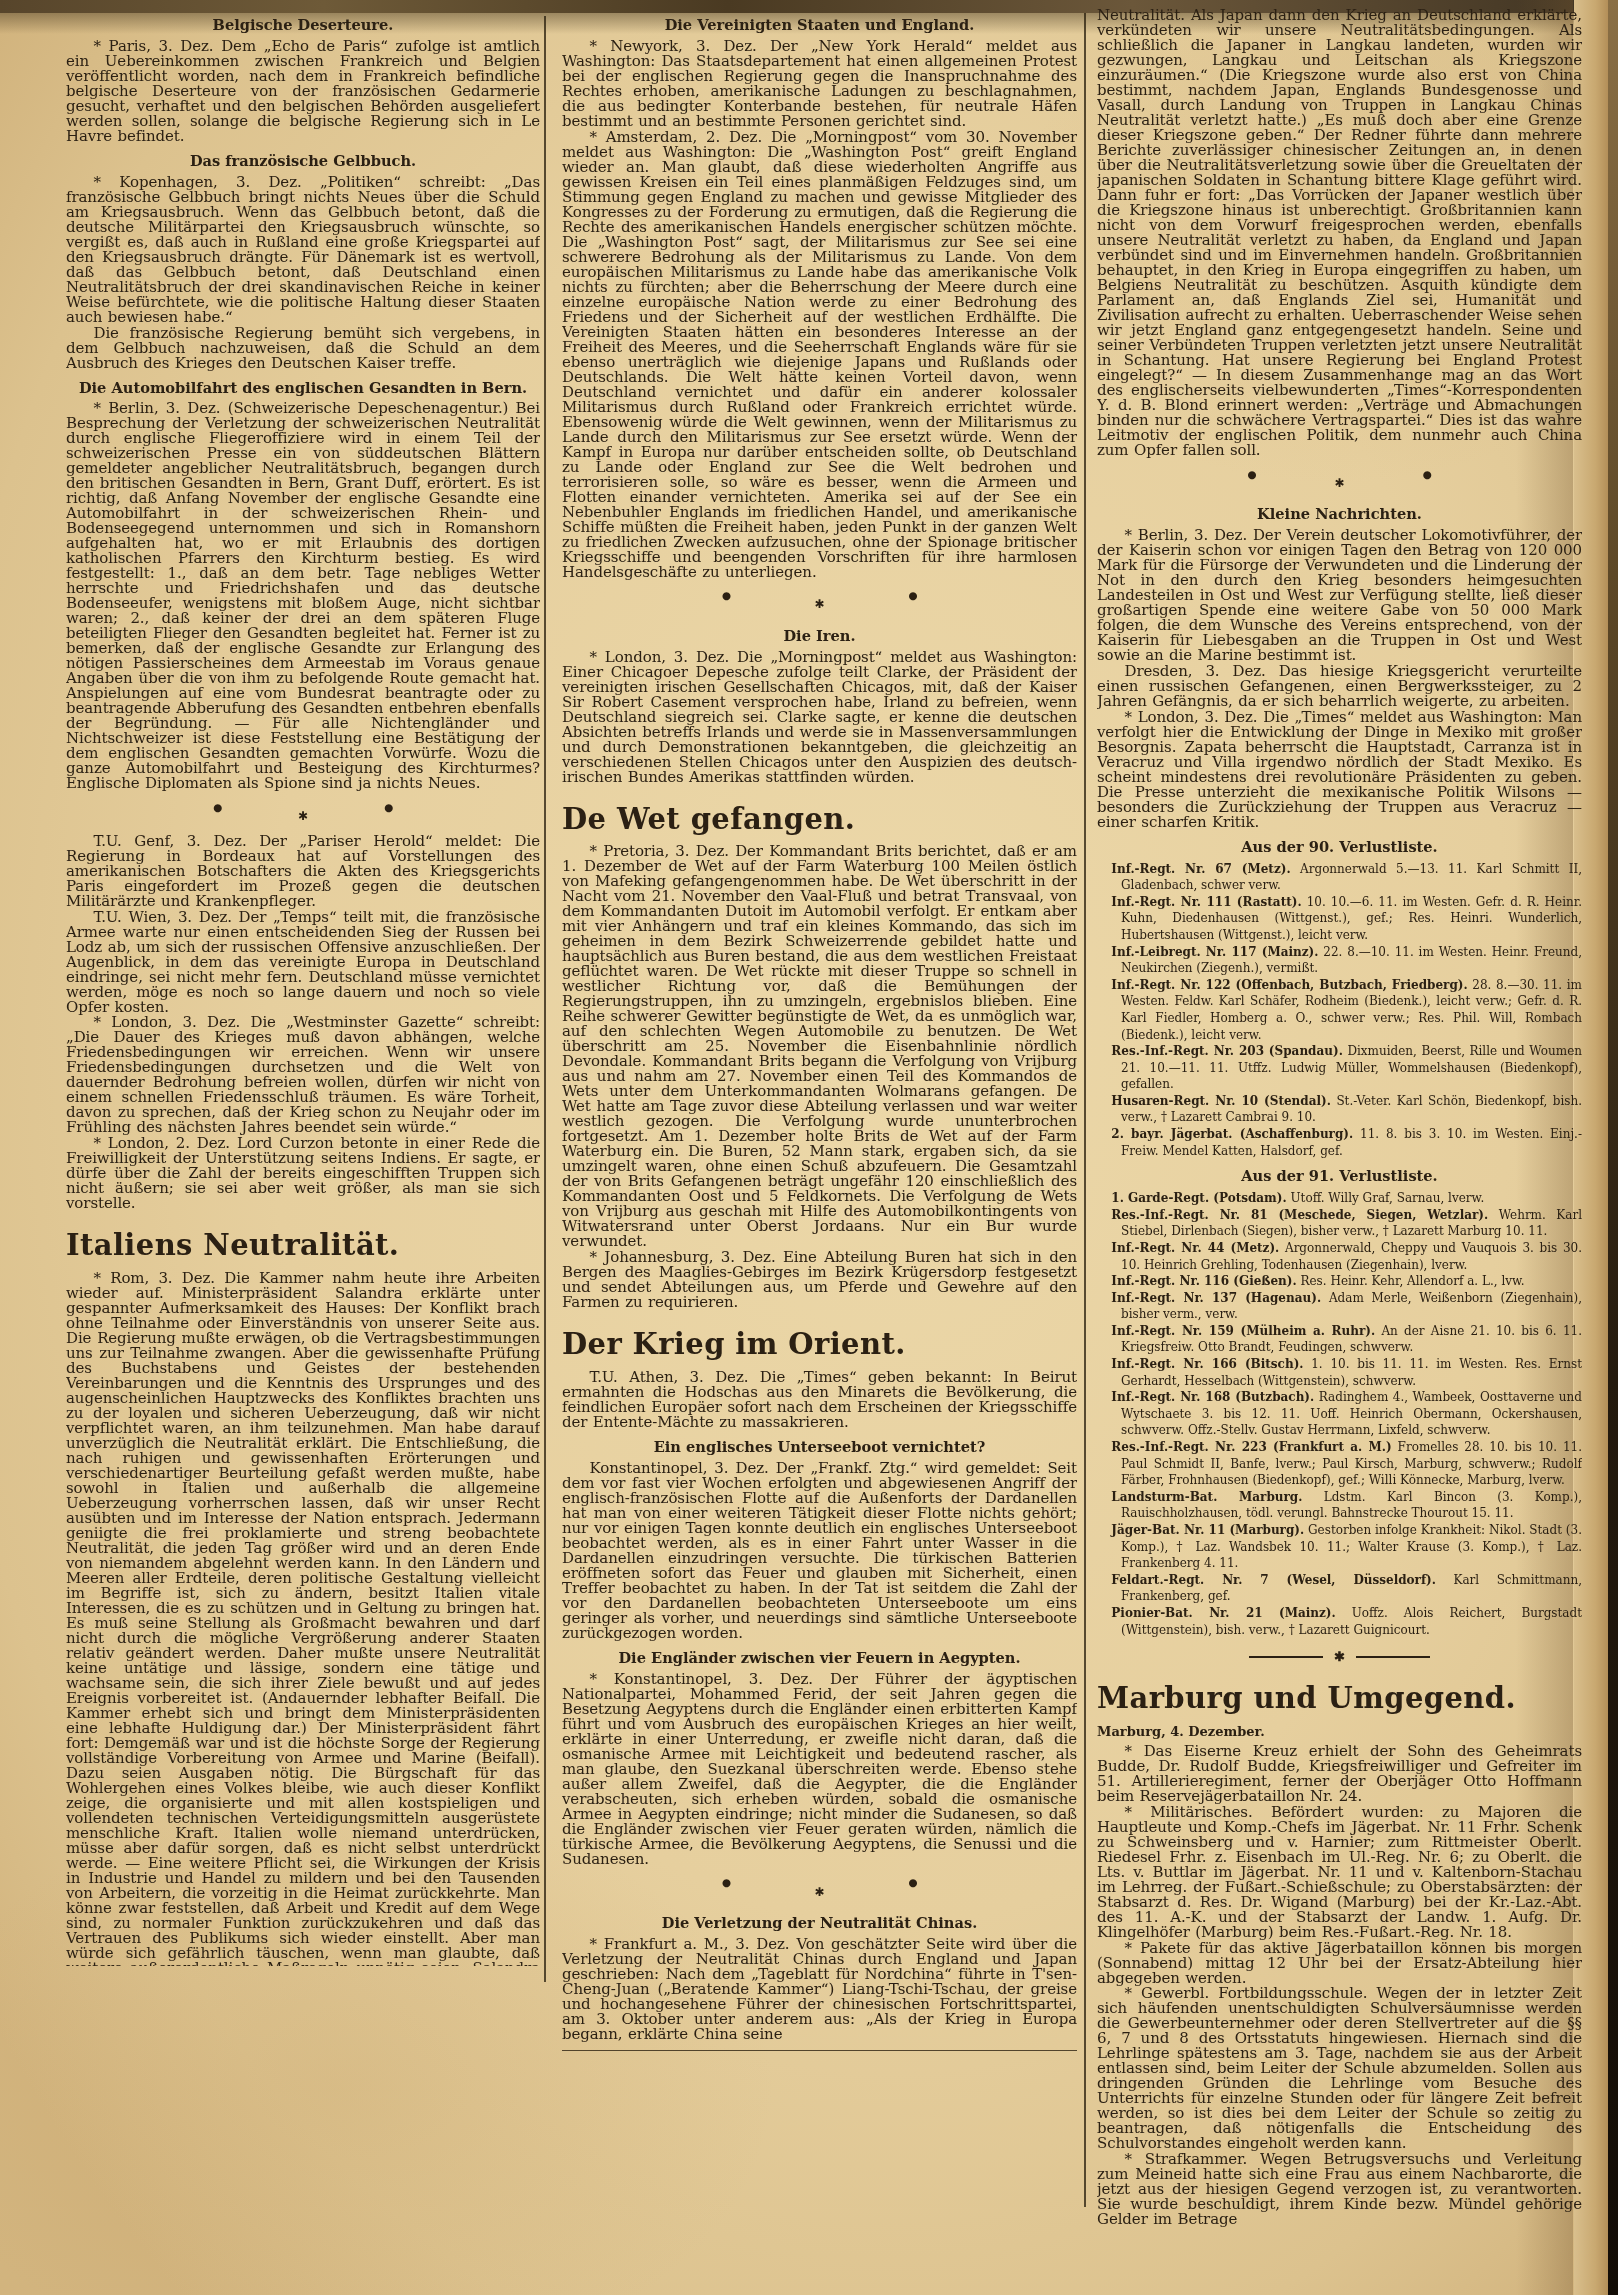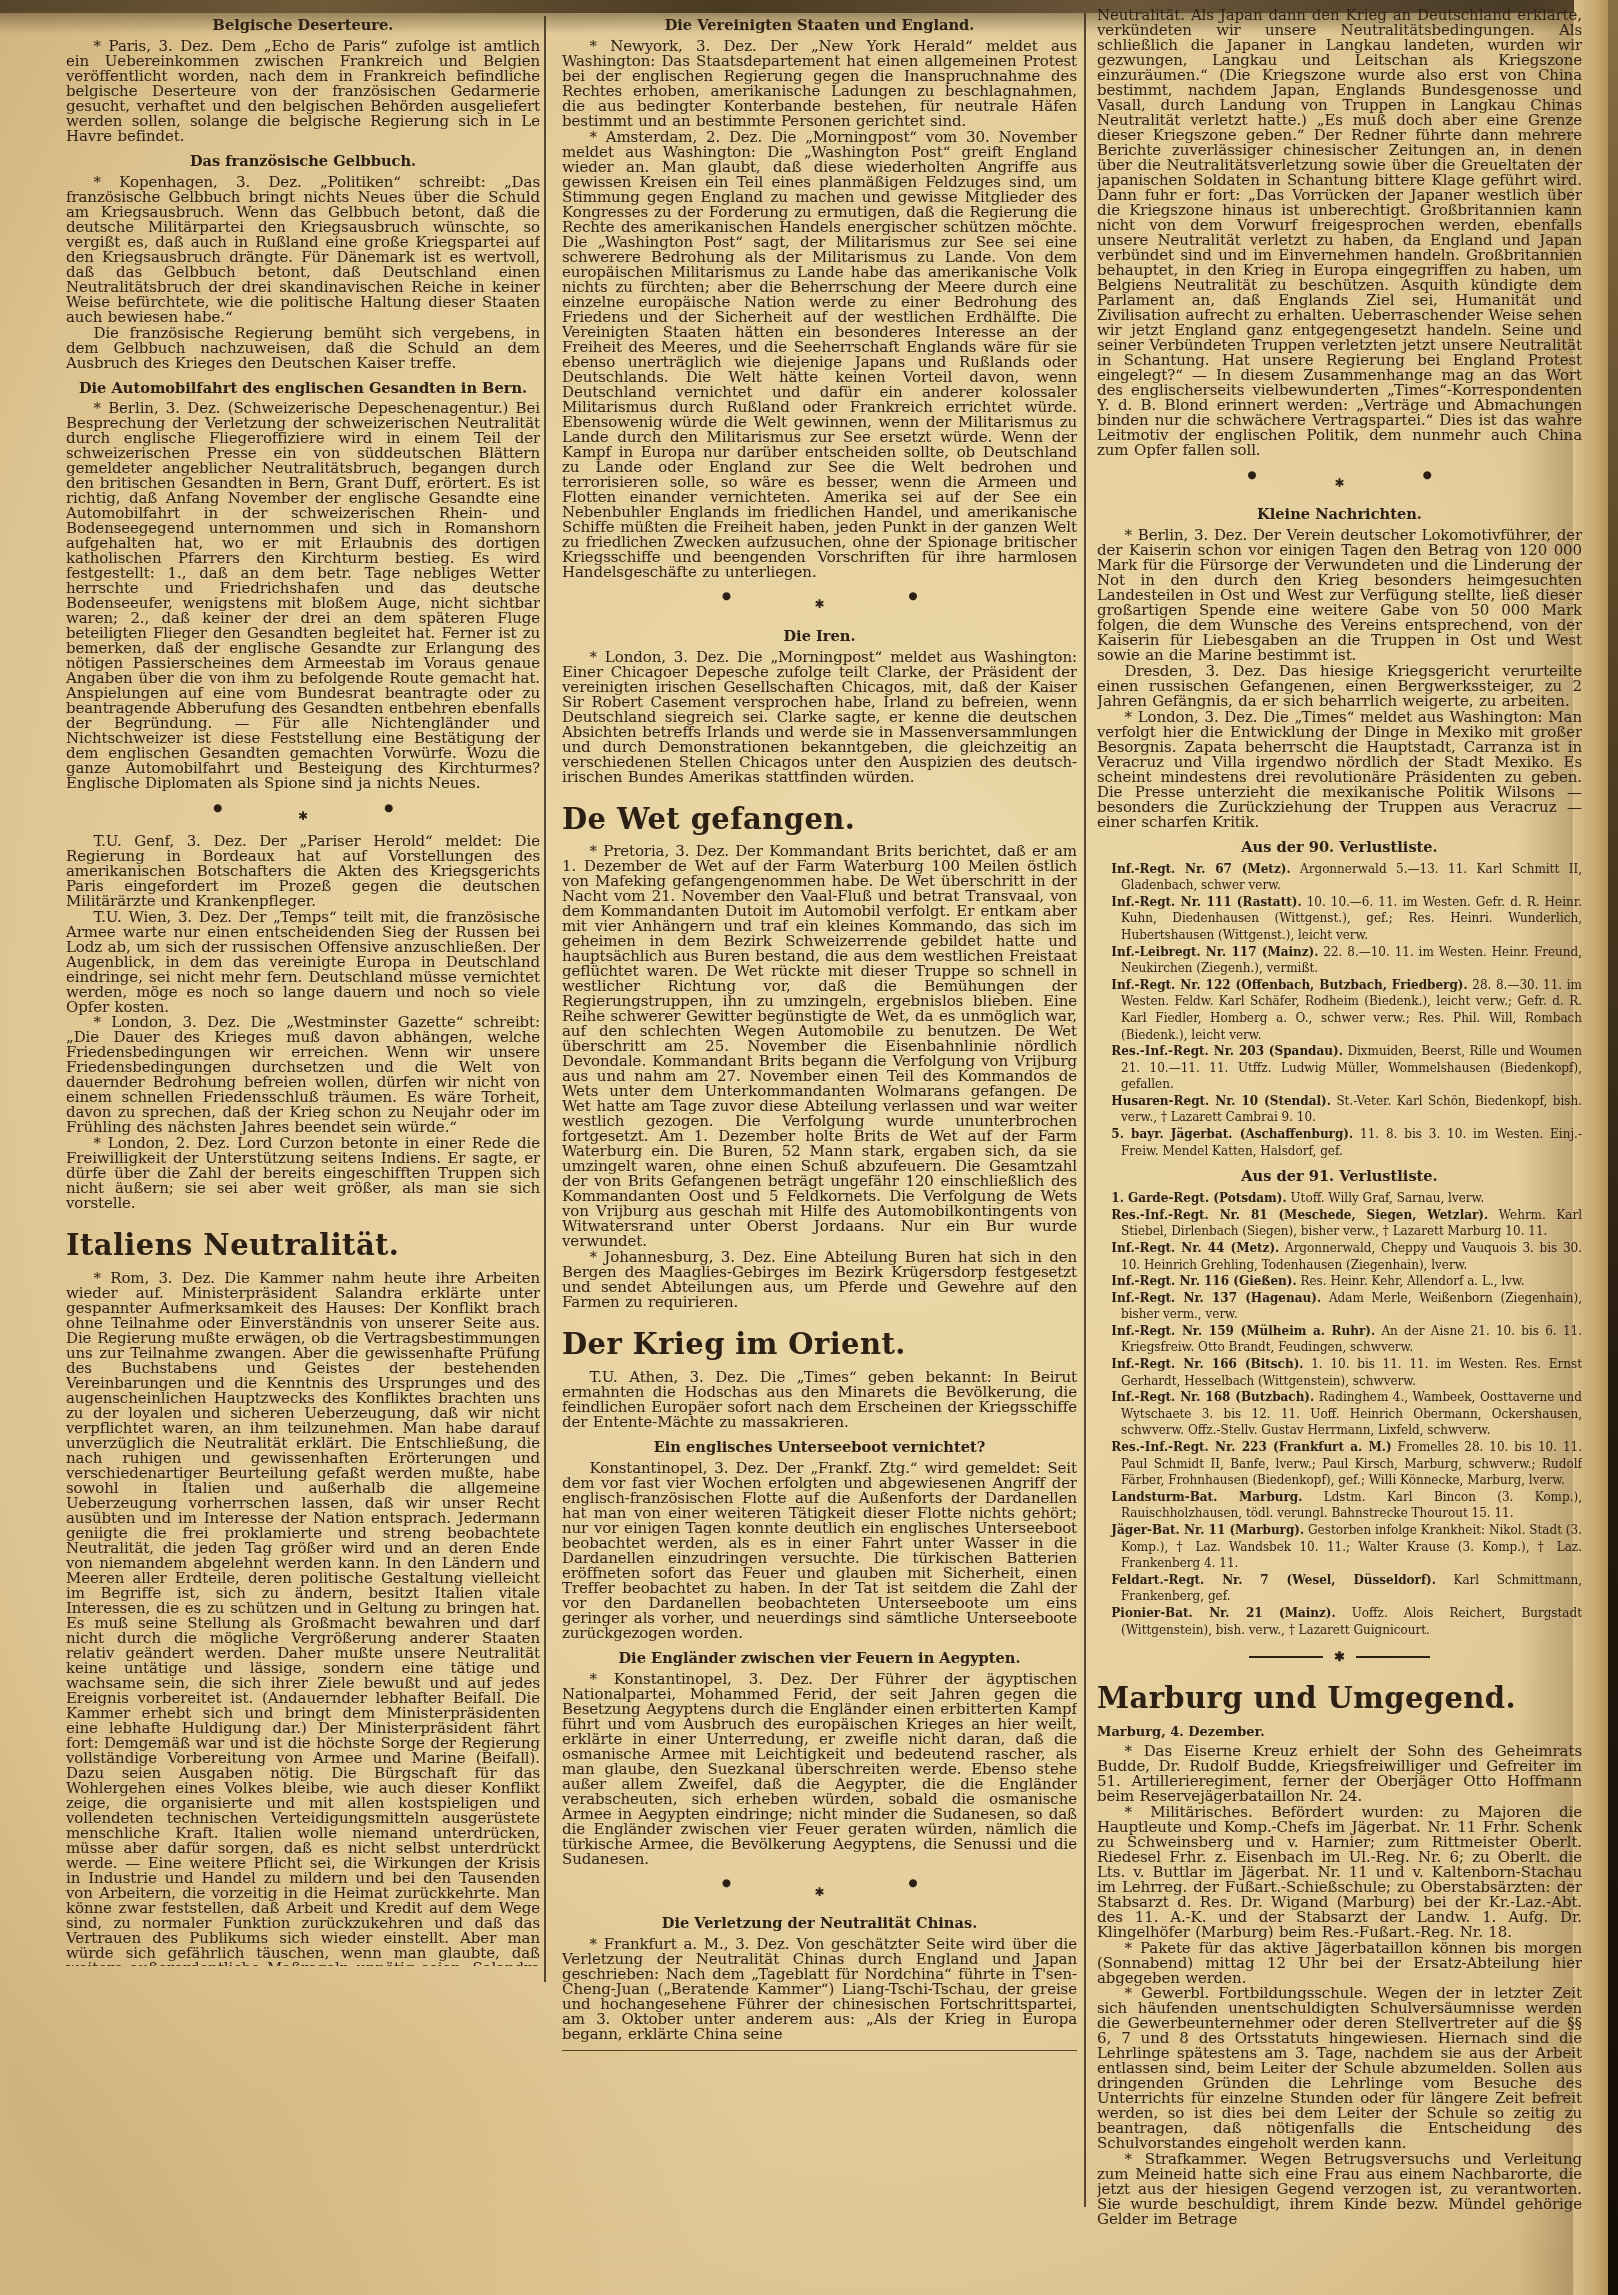--- a/index.html
+++ b/index.html
@@ -130,21 +130,21 @@
     <div class="p">* Berlin, 3. Dez. Der Verein deutscher Lokomotivführer, der der Kaiserin schon vor einigen Tagen den Betrag von 120 000 Mark für die Fürsorge der Verwundeten und die Linderung der Not in den durch den Krieg besonders heimgesuchten Landesteilen in Ost und West zur Verfügung stellte, ließ dieser großartigen Spende eine weitere Gabe von 50 000 Mark folgen, die dem Wunsche des Vereins entsprechend, von der Kaiserin für Liebesgaben an die Truppen in Ost und West sowie an die Marine bestimmt ist.</div>
     <div class="p">Dresden, 3. Dez. Das hiesige Kriegsgericht verurteilte einen russischen Gefangenen, einen Bergwerkssteiger, zu 2 Jahren Gefängnis, da er sich beharrlich weigerte, zu arbeiten.</div>
     <div class="p">* London, 3. Dez. Die „Times“ meldet aus Washington: Man verfolgt hier die Entwicklung der Dinge in Mexiko mit großer Besorgnis. Zapata beherrscht die Hauptstadt, Carranza ist in Veracruz und Villa irgendwo nördlich der Stadt Mexiko. Es scheint mindestens drei revolutionäre Präsidenten zu geben. Die Presse unterzieht die mexikanische Politik Wilsons — besonders die Zurückziehung der Truppen aus Veracruz — einer scharfen Kritik.</div>
     <div class="h2">Aus der 90. Verlustliste.</div>
     <div class="item"><b class="lead">Inf.-Regt. Nr. 67 (Metz).</b><span> Argonnerwald 5.—13. 11. Karl Schmitt II, Gladenbach, schwer verw.</span></div>
     <div class="item"><b class="lead">Inf.-Regt. Nr. 111 (Rastatt).</b><span> 10. 10.—6. 11. im Westen. Gefr. d. R. Heinr. Kuhn, Diedenhausen (Wittgenst.), gef.; Res. Heinri. Wunderlich, Hubertshausen (Wittgenst.), leicht verw.</span></div>
     <div class="item"><b class="lead">Inf.-Leibregt. Nr. 117 (Mainz).</b><span> 22. 8.—10. 11. im Westen. Heinr. Freund, Neukirchen (Ziegenh.), vermißt.</span></div>
     <div class="item"><b class="lead">Inf.-Regt. Nr. 122 (Offenbach, Butzbach, Friedberg).</b><span> 28. 8.—30. 11. im Westen. Feldw. Karl Schäfer, Rodheim (Biedenk.), leicht verw.; Gefr. d. R. Karl Fiedler, Homberg a. O., schwer verw.; Res. Phil. Will, Rombach (Biedenk.), leicht verw.</span></div>
     <div class="item"><b class="lead">Res.-Inf.-Regt. Nr. 203 (Spandau).</b><span> Dixmuiden, Beerst, Rille und Woumen 21. 10.—11. 11. Utffz. Ludwig Müller, Wommelshausen (Biedenkopf), gefallen.</span></div>
     <div class="item"><b class="lead">Husaren-Regt. Nr. 10 (Stendal).</b><span> St.-Veter. Karl Schön, Biedenkopf, bish. verw., † Lazarett Cambrai 9. 10.</span></div>
-    <div class="item"><b class="lead">5. bayr. Jägerbat. (Aschaffenburg).</b><span> 11. 8. bis 3. 10. im Westen. Einj.-Freiw. Mendel Katten, Halsdorf, gef.</span></div>
+    <div class="item"><b class="lead">2. bayr. Jägerbat. (Aschaffenburg).</b><span> 11. 8. bis 3. 10. im Westen. Einj.-Freiw. Mendel Katten, Halsdorf, gef.</span></div>
     <div class="h2">Aus der 91. Verlustliste.</div>
     <div class="item"><b class="lead">1. Garde-Regt. (Potsdam).</b><span> Utoff. Willy Graf, Sarnau, lverw.</span></div>
     <div class="item"><b class="lead">Res.-Inf.-Regt. Nr. 81 (Meschede, Siegen, Wetzlar).</b><span> Wehrm. Karl Stiebel, Dirlenbach (Siegen), bisher verw., † Lazarett Marburg 10. 11.</span></div>
     <div class="item"><b class="lead">Inf.-Regt. Nr. 44 (Metz).</b><span> Argonnerwald, Cheppy und Vauquois 3. bis 30. 10. Heinrich Grehling, Todenhausen (Ziegenhain), lverw.</span></div>
     <div class="item"><b class="lead">Inf.-Regt. Nr. 116 (Gießen).</b><span> Res. Heinr. Kehr, Allendorf a. L., lvw.</span></div>
     <div class="item"><b class="lead">Inf.-Regt. Nr. 137 (Hagenau).</b><span> Adam Merle, Weißenborn (Ziegenhain), bisher verm., verw.</span></div>
     <div class="item"><b class="lead">Inf.-Regt. Nr. 159 (Mülheim a. Ruhr).</b><span> An der Aisne 21. 10. bis 6. 11. Kriegsfreiw. Otto Brandt, Feudingen, schwverw.</span></div>
     <div class="item"><b class="lead">Inf.-Regt. Nr. 166 (Bitsch).</b><span> 1. 10. bis 11. 11. im Westen. Res. Ernst Gerhardt, Hesselbach (Wittgenstein), schwverw.</span></div>
     <div class="item"><b class="lead">Inf.-Regt. Nr. 168 (Butzbach).</b><span> Radinghem 4., Wambeek, Oosttaverne und Wytschaete 3. bis 12. 11. Uoff. Heinrich Obermann, Ockershausen, schwverw. Offz.-Stellv. Gustav Herrmann, Lixfeld, schwverw.</span></div>
     <div class="item"><b class="lead">Res.-Inf.-Regt. Nr. 223 (Frankfurt a. M.)</b><span> Fromelles 28. 10. bis 10. 11. Paul Schmidt II, Banfe, lverw.; Paul Kirsch, Marburg, schwverw.; Rudolf Färber, Frohnhausen (Biedenkopf), gef.; Willi Könnecke, Marburg, lverw.</span></div>

